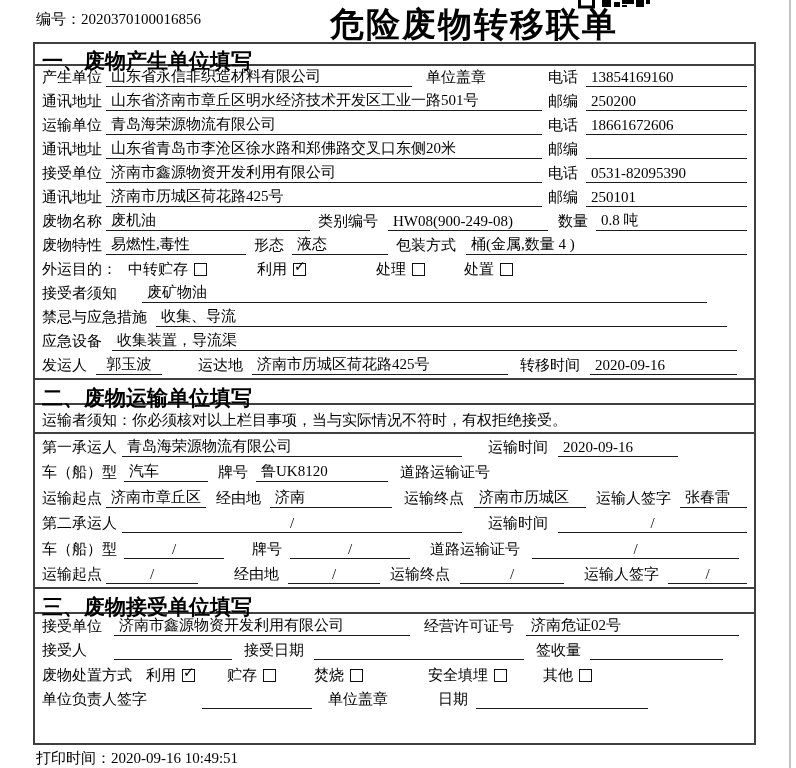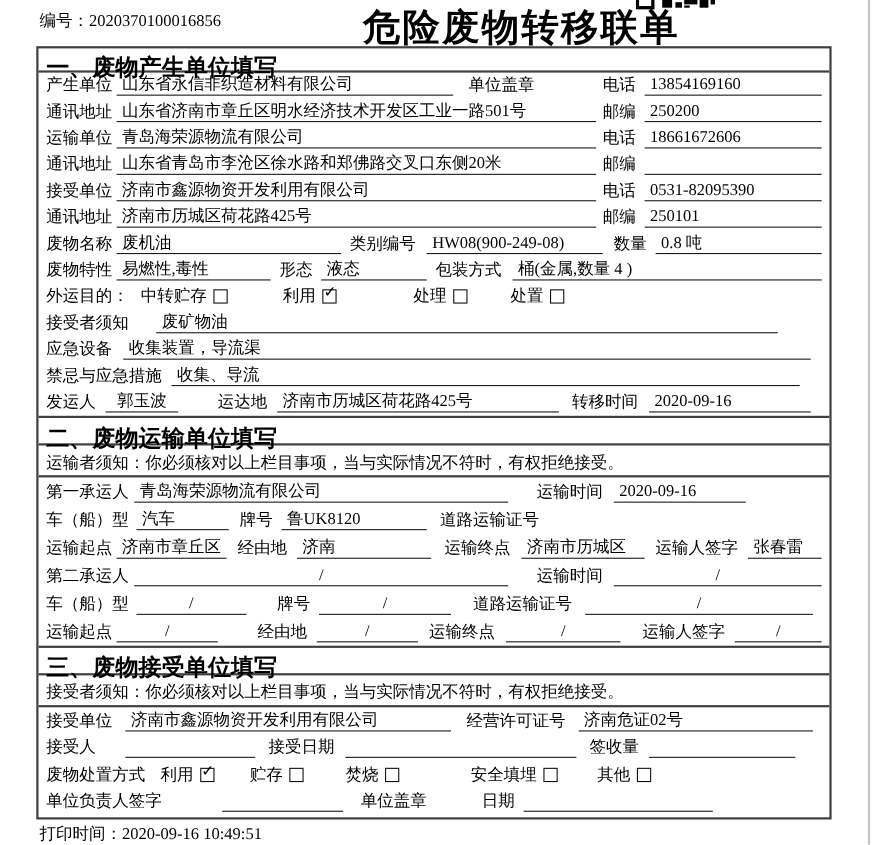--- a/index.html
+++ b/index.html
@@ -160,27 +160,27 @@
           </span>
       </span>
     </div>
 
     <div class="row">
       <span class="lbl w94">接受者须知</span>
       <span class="uv flex ml6 mr40">废矿物油</span>
     </div>
 
     <div class="row">
+      <span class="lbl w108">禁忌与应急措施</span>
+      <span class="uv flex ml6 mr20">收集、导流</span>
+    </div>
+
+    <div class="row">
       <span class="lbl w64">应急设备</span>
       <span class="uv flex ml6 mr10">收集装置，导流渠</span>
-    </div>
-
-    <div class="row">
-      <span class="lbl w108">禁忌与应急措施</span>
-      <span class="uv flex ml6 mr20">收集、导流</span>
     </div>
 
     <div class="row">
       <span class="lbl w48">发运人</span>
       <span class="uv ctr ml6" style="width:66px">郭玉波</span>
       <span class="lbl w48 ml36">运达地</span>
       <span class="uv ml6" style="width:256px">济南市历城区荷花路425号</span>
       <span class="lbl w64 ml12">转移时间</span>
       <span class="uv flex ml6 mr10">2020-09-16</span>
     </div>
@@ -238,21 +238,20 @@
       <span class="lbl w48 ml36">经由地</span>
       <span class="uv ctr ml6" style="width:92px">/</span>
       <span class="lbl w64 ml10">运输终点</span>
       <span class="uv ctr ml6" style="width:104px">/</span>
       <span class="lbl w78 ml20">运输人签字</span>
       <span class="uv flex ctr ml6">/</span>
     </div>
   </div>
 
   <div class="sec-title sec-break">三、废物接受单位填写</div>
-  <div class="notice-row">接受者须知：你必须核对以上栏目事项，当与实际情况不符时，有权拒绝接受。</div>
   <div class="s3">
 
     <div class="row">
       <span class="lbl w64">接受单位</span>
       <span class="uv ml8" style="width:296px">济南市鑫源物资开发利用有限公司</span>
       <span class="lbl w96 ml14">经营许可证号</span>
       <span class="uv flex ml6 mr8">济南危证02号</span>
     </div>
 
     <div class="row">

